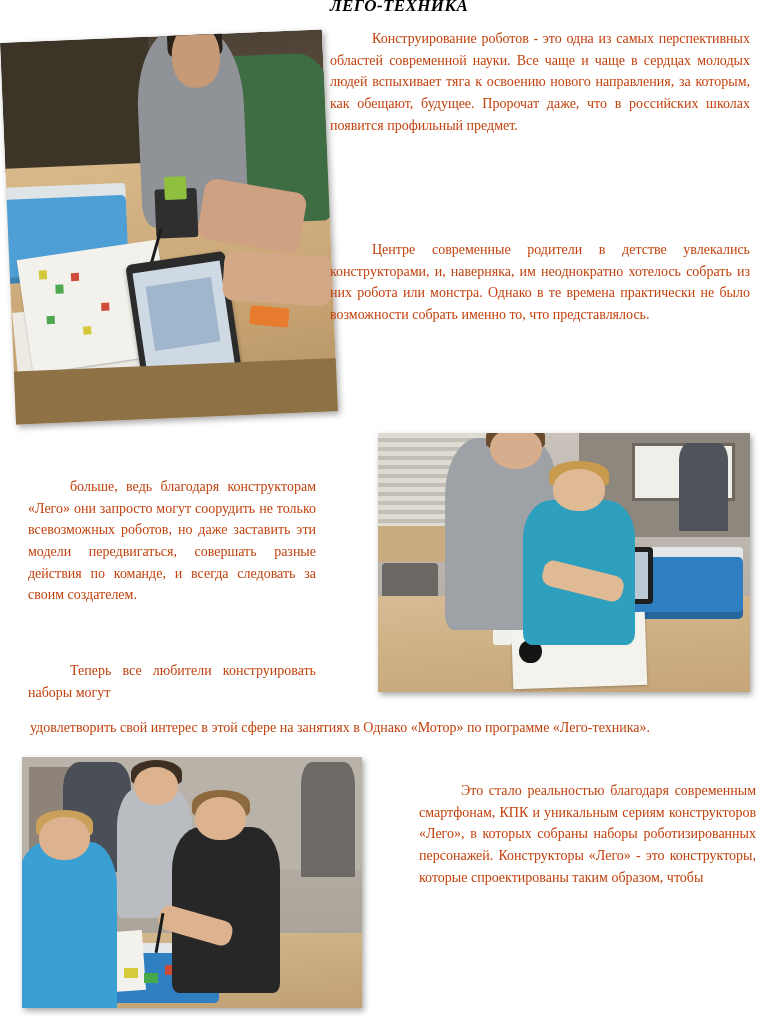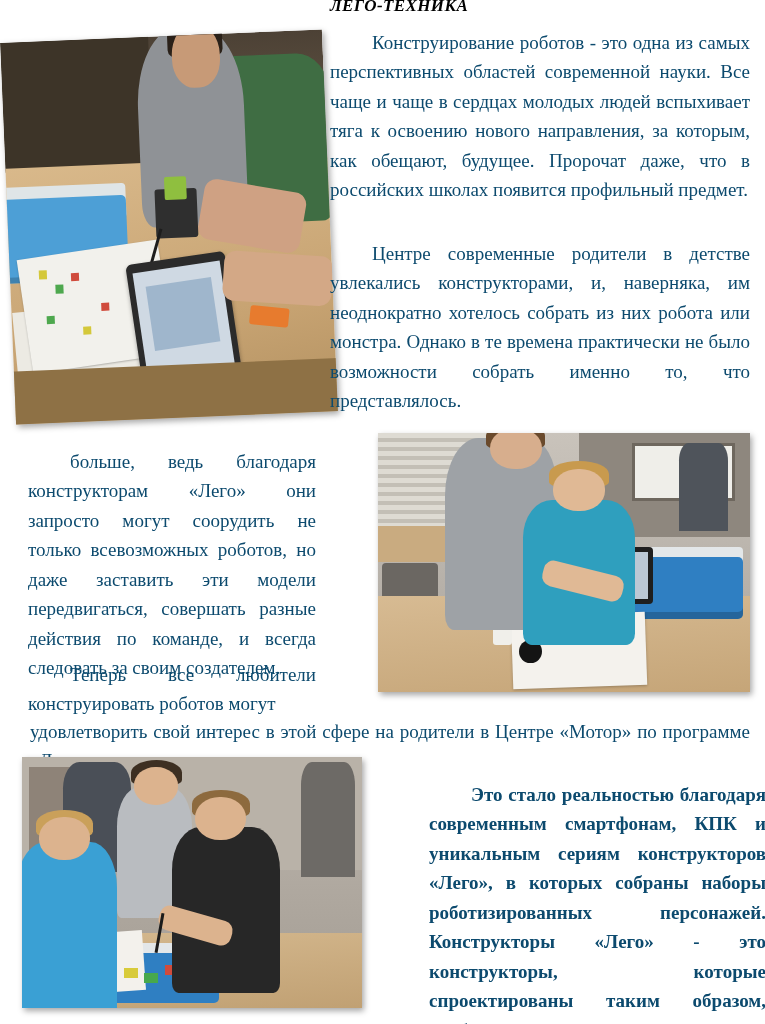--- a/index.html
+++ b/index.html
@@ -32,37 +32,37 @@
     font-style: italic;
     font-size: 17px;
     letter-spacing: 0.4px;
     color: #000;
   }
 
   
   .para {
     position: absolute;
     text-align: justify;
-    font-size: 19px;
+    font-size: 14px;
     line-height: 1.55;
-    color: #0c4a6e;
+    color: #c2410c;
     font-family: "Liberation Serif", serif;
   }
   .para .indent {
     display: inline-block;
     width: 42px;
   }
 
   #para-1 { left: 330px; top: 28px;  width: 420px; }
   #para-2 { left: 330px; top: 239px; width: 420px; }
   #para-3 { left: 330px; top: 378px; width: 420px; }
-  #para-4 { left: 28px;  top: 447px; width: 288px; }
+  #para-4 { left: 28px;  top: 476px; width: 288px; }
   #para-5 { left: 28px;  top: 660px; width: 288px; }
   #para-7 { left: 30px;  top: 717px; width: 720px; }
-  #para-8 { left: 429px; top: 780px; width: 337px; font-weight: bold; }
+  #para-8 { left: 419px; top: 780px; width: 337px; }
 
   
   .photo-frame {
     position: absolute;
     background: #ffffff;
     box-shadow: 2px 3px 6px rgba(0,0,0,0.35);
     overflow: hidden;
   }
   .photo-inner {
     position: absolute;
@@ -252,23 +252,23 @@
         <div class="s2-hairA"></div>
         <div class="s2-headA"></div>
         <div class="s2-kidB"></div>
         <div class="s2-hairB"></div>
         <div class="s2-headB"></div>
         <div class="s2-armB"></div>
       </div>
     </div>
   </div>
 
-  <div class="para" id="para-5"><span class="indent"></span><span>Теперь все любители конструировать роботов могут</span></div>
-
-  <div class="para" id="para-7"><span>удовлетворить свой интерес в этой сфере на родители в Центре «Мотор» по программе «Лего-техника».</span></div>
+  <div class="para" id="para-5"><span class="indent"></span><span>Теперь все любители конструировать наборы могут</span></div>
+
+  <div class="para" id="para-7"><span>удовлетворить свой интерес в этой сфере на занятиях в Однако «Мотор» по программе «Лего-техника».</span></div>
 
   <div class="photo-frame" id="photo-3">
     <div class="photo-inner">
       <div class="scene">
         <div class="s3-bg"></div>
         <div class="s3-wall"></div>
         <div class="s3-door"></div>
         <div class="s3-bgman"></div>
         <div class="s3-adult"></div>
         <div class="s3-desk"></div>

